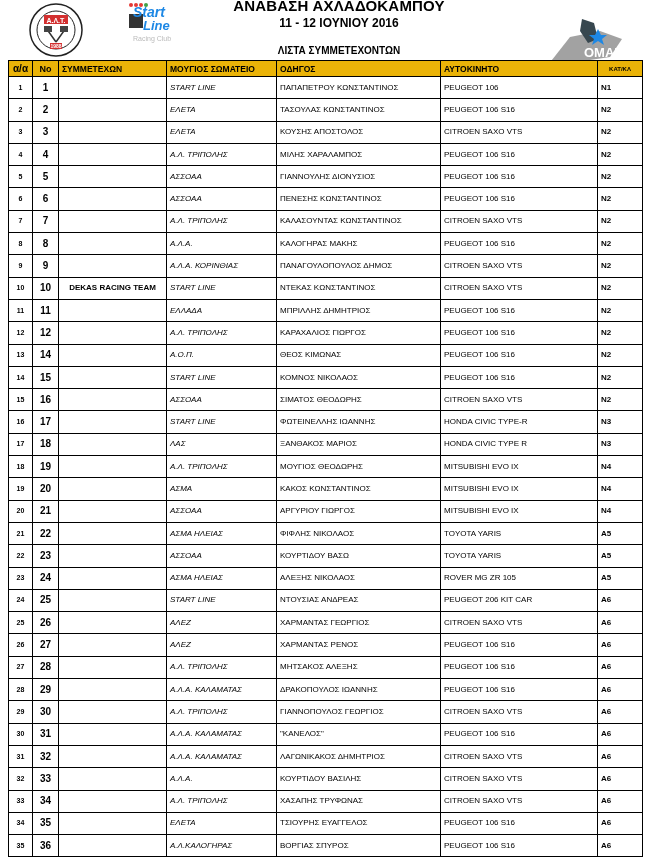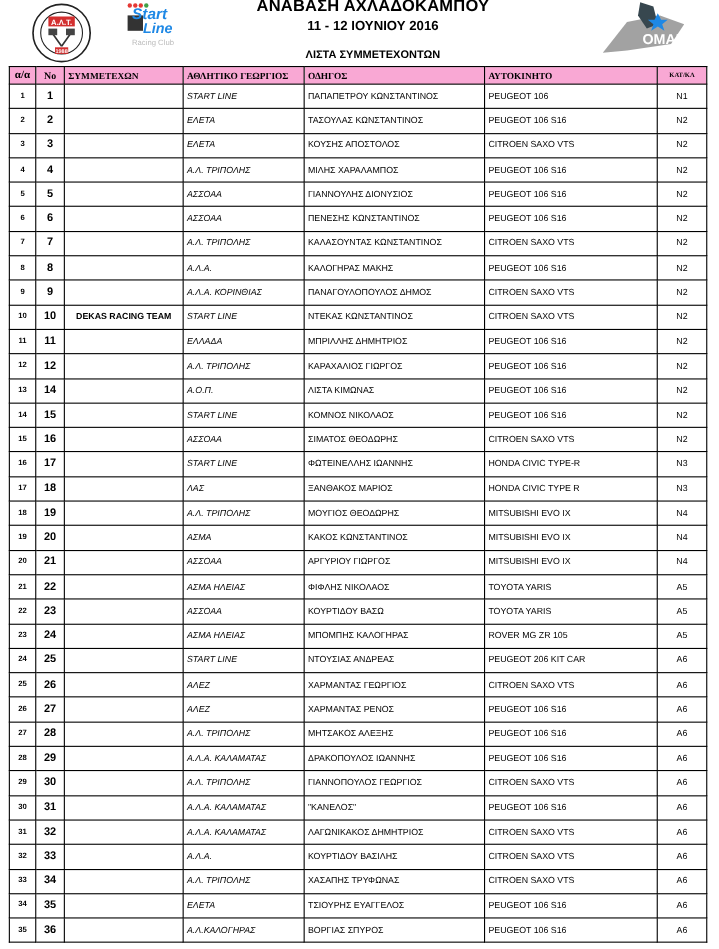--- a/index.html
+++ b/index.html
@@ -1,37 +1,37 @@
 <!DOCTYPE html>
 <html><head>
 <meta charset="utf-8">
 <style>
   html, body { margin: 0; padding: 0; background: #ffffff; }
   body { width: 654px; height: 863px; position: relative; overflow: hidden;
          font-family: "Liberation Sans", sans-serif; color: #000; }
   .logo { position: absolute; }
   #logo-aat { left: 28px; top: 2px; width: 56px; height: 56px; }
-  #logo-start { left: 90px; top: 2px; width: 76px; height: 42px; }
-  #logo-omae { left: 540px; top: 0px; width: 90px; height: 52px; }
+  #logo-start { left: 103px; top: 2px; width: 76px; height: 42px; }
+  #logo-omae { left: 540px; top: 17px; width: 90px; height: 52px; }
   .title { position: absolute; left: 0; width: 654px; text-align: center; font-weight: bold; }
   #main-title { top: -3px; left: 12px; font-size: 15px; letter-spacing: 0.2px; }
   #sub-title { top: 16px; left: 12px; font-size: 12px; }
   #list-title { top: 45px; left: 12px; font-size: 10px; }
   table { position: absolute; left: 8px; top: 60px; border-collapse: collapse; table-layout: fixed; }
   td, th { border: 1px solid #000; padding: 0 3px; font-size: 8px; height: 21.3px; line-height: 10px;
            overflow: hidden; white-space: nowrap; }
-  th { background: #f9a8d4; font-weight: bold; height: 15px; font-size: 8.5px; text-align: left; font-family: Liberation Serif, serif; }
+  th { background: #eab308; font-weight: bold; height: 15px; font-size: 8.5px; text-align: left; }
   th.c-aa { font-size: 10px; text-align: center; }
   th.c-no { text-align: center; font-size: 9px; }
   th.c-cat { text-align: center; font-size: 6px; }
   td.c-aa { text-align: center; font-weight: bold; font-size: 7px; }
   td.c-no { text-align: center; font-weight: bold; font-size: 10px; }
   td.c-team { font-weight: bold; text-align: center; font-size: 8px; margin-top: 24px; }
   td.c-club { font-weight: normal; font-style: italic; }
-  td.c-cat { text-align: center; font-weight: normal; }
+  td.c-cat { font-weight: bold; }
 </style>
 </head>
 <body>
 
 <div class="logo" id="logo-aat">
   <svg width="56" height="56" viewBox="0 0 56 56">
     <circle cx="28" cy="28" r="26" fill="#fff" stroke="#222" stroke-width="1.5"></circle>
     <circle cx="28" cy="28" r="19" fill="#fff" stroke="#222" stroke-width="1"></circle>
     <rect x="16" y="13" width="24" height="9" fill="#d32f2f"></rect>
     <text x="28" y="20.5" text-anchor="middle" font-size="7" font-weight="bold" fill="#fff" font-family="Liberation Sans, sans-serif">Α.Λ.Τ.</text>
@@ -75,21 +75,21 @@
     <col style="width:110px">
       <col style="width:164px">
       <col style="width:157px">
       <col style="width:45px">
   </colgroup>
   <thead>
     <tr>
       <th class="c-aa">α/α</th>
       <th class="c-no">No</th>
       <th>ΣΥΜΜΕΤΕΧΩΝ</th>
-      <th>ΑΘΛΗΤΙΚΟ ΓΕΩΡΓΙΟΣ</th>
+      <th>ΜΟΥΓΙΟΣ ΣΩΜΑΤΕΙΟ</th>
       <th>ΟΔΗΓΟΣ</th>
       <th>ΑΥΤΟΚΙΝΗΤΟ</th>
       <th class="c-cat">ΚΑΤ/ΚΛ</th>
     </tr>
   </thead>
   <tbody id="tbody">
       <tr>
         <td class="c-aa">1</td>
         <td class="c-no">1</td>
         <td class="c-team"></td>
@@ -195,21 +195,21 @@
         <td class="c-club">Α.Λ. ΤΡΙΠΟΛΗΣ</td>
         <td class="c-driver">ΚΑΡΑΧΑΛΙΟΣ ΓΙΩΡΓΟΣ</td>
         <td class="c-car">PEUGEOT 106 S16</td>
         <td class="c-cat">N2</td>
       </tr>
       <tr>
         <td class="c-aa">13</td>
         <td class="c-no">14</td>
         <td class="c-team"></td>
         <td class="c-club">Α.Ο.Π.</td>
-        <td class="c-driver">ΛΙΣΤΑ ΚΙΜΩΝΑΣ</td>
+        <td class="c-driver">ΘΕΟΣ ΚΙΜΩΝΑΣ</td>
         <td class="c-car">PEUGEOT 106 S16</td>
         <td class="c-cat">N2</td>
       </tr>
       <tr>
         <td class="c-aa">14</td>
         <td class="c-no">15</td>
         <td class="c-team"></td>
         <td class="c-club">START LINE</td>
         <td class="c-driver">ΚΟΜΝΟΣ ΝΙΚΟΛΑΟΣ</td>
         <td class="c-car">PEUGEOT 106 S16</td>
@@ -285,21 +285,21 @@
         <td class="c-club">ΑΣΣΟΑΑ</td>
         <td class="c-driver">ΚΟΥΡΤΙΔΟΥ ΒΑΣΩ</td>
         <td class="c-car">TOYOTA YARIS</td>
         <td class="c-cat">A5</td>
       </tr>
       <tr>
         <td class="c-aa">23</td>
         <td class="c-no">24</td>
         <td class="c-team"></td>
         <td class="c-club">ΑΣΜΑ ΗΛΕΙΑΣ</td>
-        <td class="c-driver">ΜΠΟΜΠΗΣ ΚΑΛΟΓΗΡΑΣ</td>
+        <td class="c-driver">ΑΛΕΞΗΣ ΝΙΚΟΛΑΟΣ</td>
         <td class="c-car">ROVER MG ZR 105</td>
         <td class="c-cat">A5</td>
       </tr>
       <tr>
         <td class="c-aa">24</td>
         <td class="c-no">25</td>
         <td class="c-team"></td>
         <td class="c-club">START LINE</td>
         <td class="c-driver">ΝΤΟΥΣΙΑΣ ΑΝΔΡΕΑΣ</td>
         <td class="c-car">PEUGEOT 206 KIT CAR</td>

